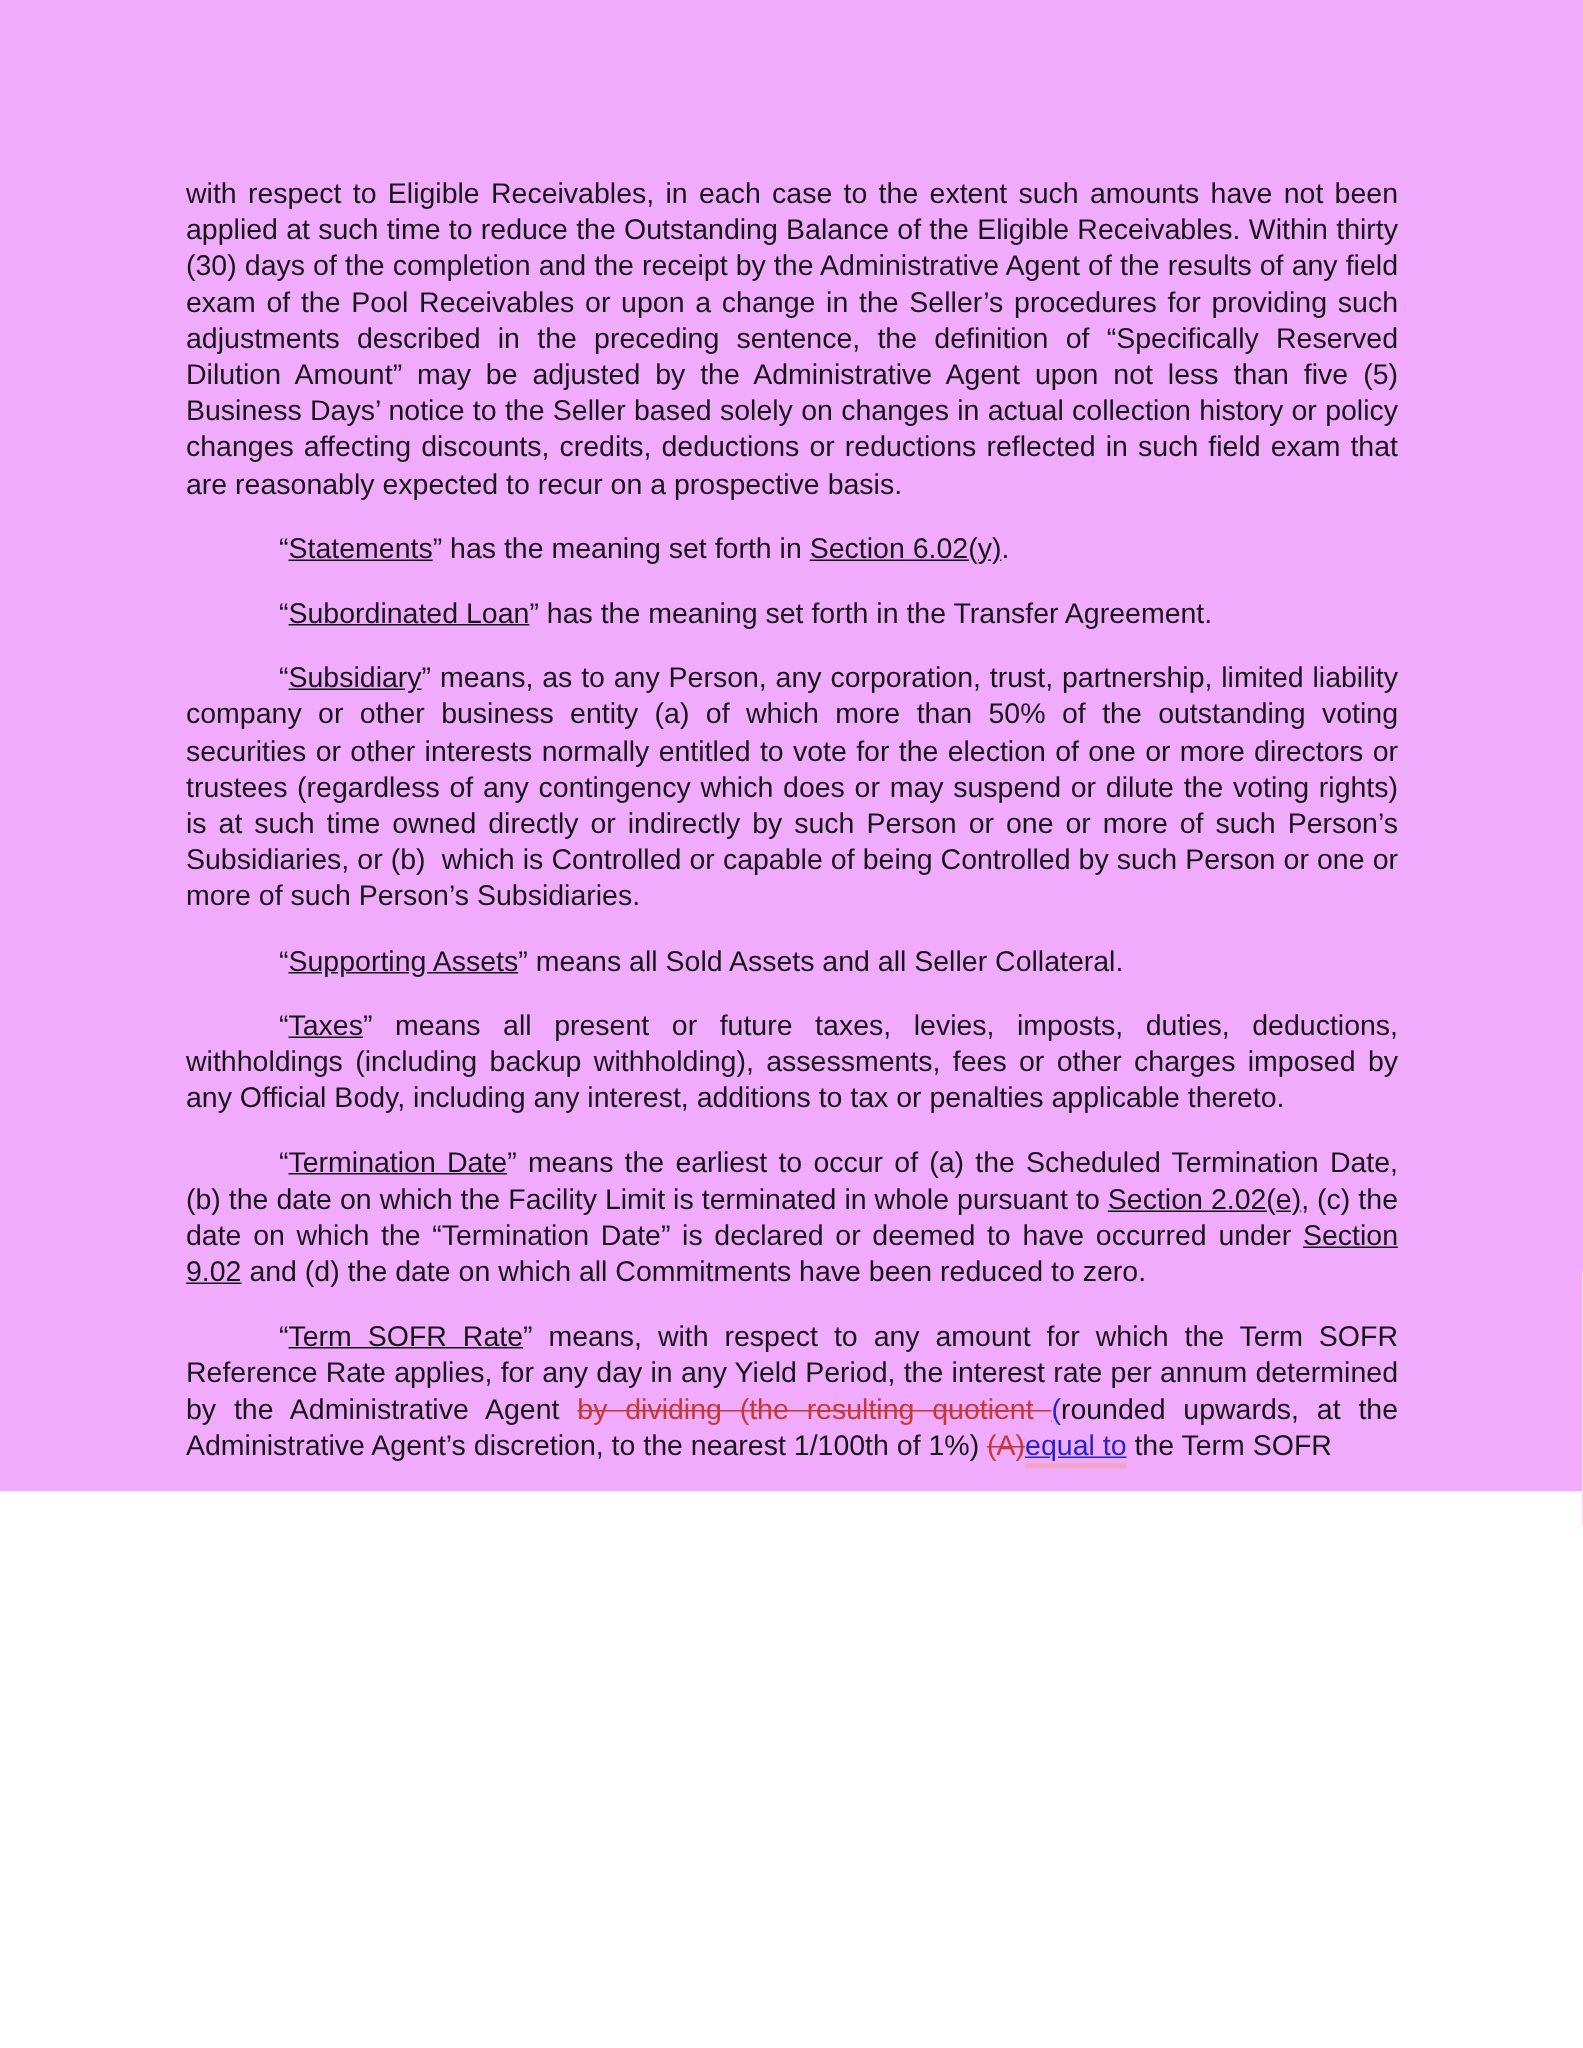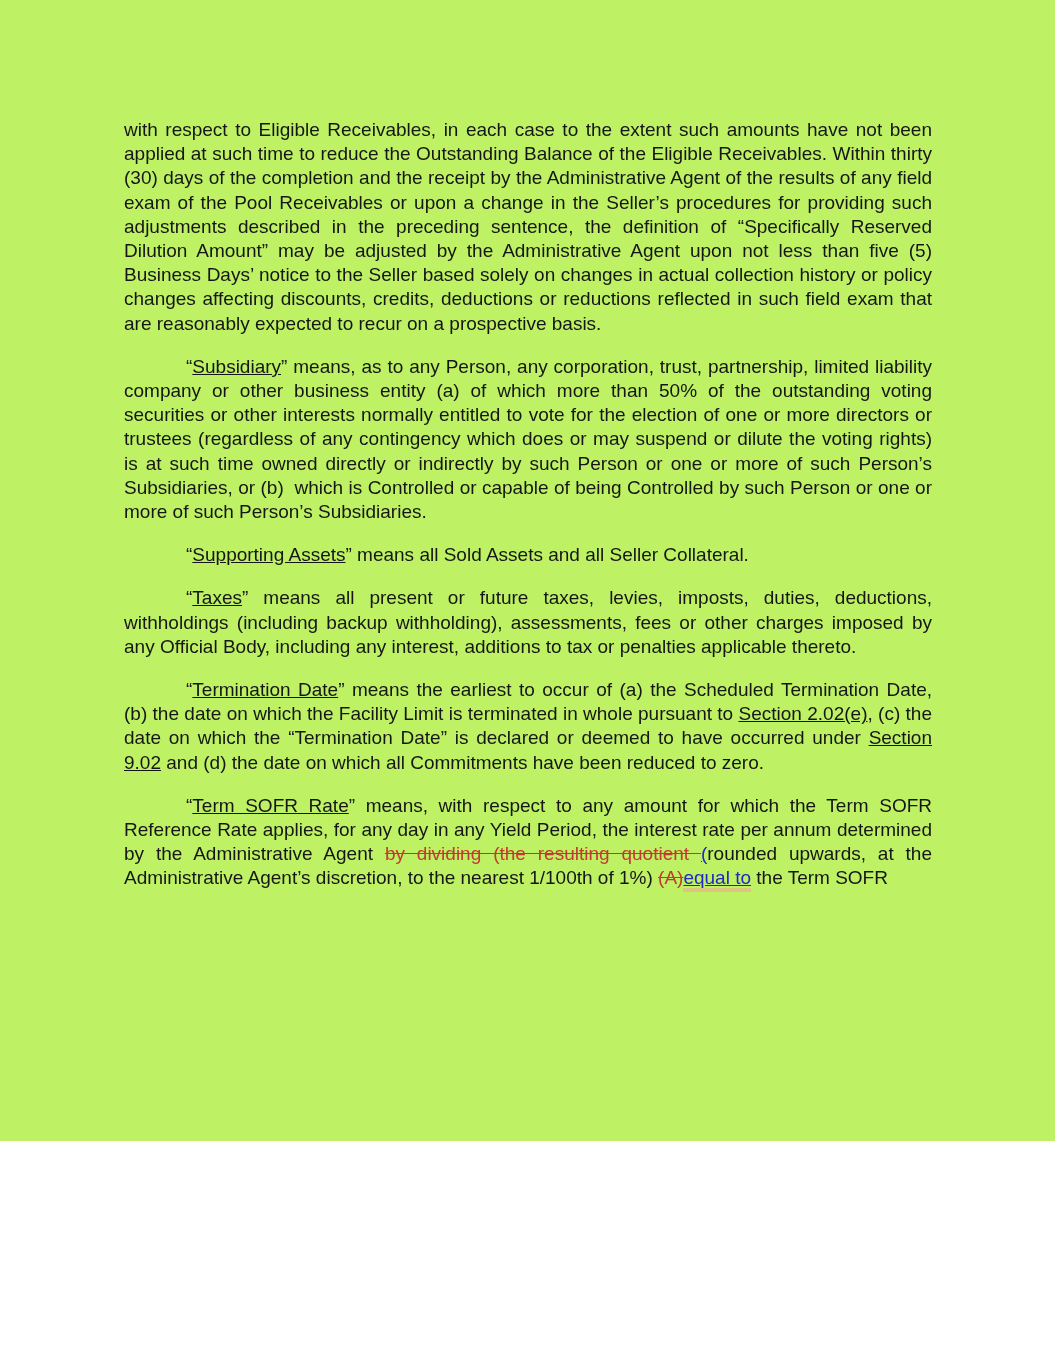--- a/index.html
+++ b/index.html
@@ -1,20 +1,20 @@
 <!DOCTYPE html>
 <html><head>
 <meta charset="utf-8">
 <style>
   html,body{margin:0;padding:0;background:#ffffff;}
   .page{
     position:relative;
     width:1055px;
-    height:1141px;
-    background:#bef264;
+    height:994px;
+    background:#f0abfc;
     font-family:"Liberation Sans", sans-serif;
     color:#161616;
     overflow:hidden;
   }
   .doc{
     position:absolute;
     left:124px;
     top:118px;
     width:808px;
   }
@@ -44,20 +44,22 @@
     left:117px;
     font-size:19px;
   }
 </style>
 </head>
 <body>
 
 <div class="page">
   <div class="doc">
       <p class="para"><span class="s-n">with respect to Eligible Receivables, in each case to the extent such amounts have not been applied at such time to reduce the Outstanding Balance of the Eligible Receivables. Within thirty (30) days of the completion and the receipt by the Administrative Agent of the results of any field exam of the Pool Receivables or upon a change in the Seller’s procedures for providing such adjustments described in the preceding sentence, the definition of “Specifically Reserved Dilution Amount” may be adjusted by the Administrative Agent upon not less than five (5) Business Days’ notice to the Seller based solely on changes in actual collection history or policy changes affecting discounts, credits, deductions or reductions reflected in such field exam that are reasonably expected to recur on a prospective basis.</span></p>
+      <p class="para indent"><span class="s-n">“</span><span class="s-u">Statements</span><span class="s-n">” has the meaning set forth in </span><span class="s-u">Section 6.02(y)</span><span class="s-n">.</span></p>
+      <p class="para indent"><span class="s-n">“</span><span class="s-u">Subordinated Loan</span><span class="s-n">” has the meaning set forth in the Transfer Agreement.</span></p>
       <p class="para indent"><span class="s-n">“</span><span class="s-u">Subsidiary</span><span class="s-n">” means, as to any Person, any corporation, trust, partnership, limited liability company or other business entity (a) of which more than 50% of the outstanding voting securities or other interests normally entitled to vote for the election of one or more directors or trustees (regardless of any contingency which does or may suspend or dilute the voting rights) is at such time owned directly or indirectly by such Person or one or more of such Person’s Subsidiaries, or (b)&nbsp; which is Controlled or capable of being Controlled by such Person or one or more of such Person’s Subsidiaries.</span></p>
       <p class="para indent"><span class="s-n">“</span><span class="s-u">Supporting Assets</span><span class="s-n">” means all Sold Assets and all Seller Collateral.</span></p>
       <p class="para indent"><span class="s-n">“</span><span class="s-u">Taxes</span><span class="s-n">” means all present or future taxes, levies, imposts, duties, deductions, withholdings (including backup withholding), assessments, fees or other charges imposed by any Official Body, including any interest, additions to tax or penalties applicable thereto.</span></p>
       <p class="para indent"><span class="s-n">“</span><span class="s-u">Termination Date</span><span class="s-n">” means the earliest to occur of (a) the Scheduled Termination Date, (b) the date on which the Facility Limit is terminated in whole pursuant to </span><span class="s-u">Section 2.02(e)</span><span class="s-n">, (c) the date on which the “Termination Date” is declared or deemed to have occurred under </span><span class="s-u">Section 9.02</span><span class="s-n"> and (d) the date on which all Commitments have been reduced to zero.</span></p>
       <p class="para indent"><span class="s-n">“</span><span class="s-u">Term SOFR Rate</span><span class="s-n">” means, with respect to any amount for which the Term SOFR Reference Rate applies, for any day in any Yield Period, the interest rate per annum determined by the Administrative Agent </span><span class="s-del">by dividing (the resulting quotient </span><span class="s-ins">(</span><span class="s-n">rounded upwards, at the Administrative Agent’s discretion, to the nearest 1/100th of 1%) </span><span class="s-del">(A)</span><span class="s-ins2">equal to</span><span class="s-n"> the Term SOFR</span></p>
     </div>
   <div class="page-num">33</div>
   <div class="doc-id">1753407056 22722823</div>
 </div>
 

